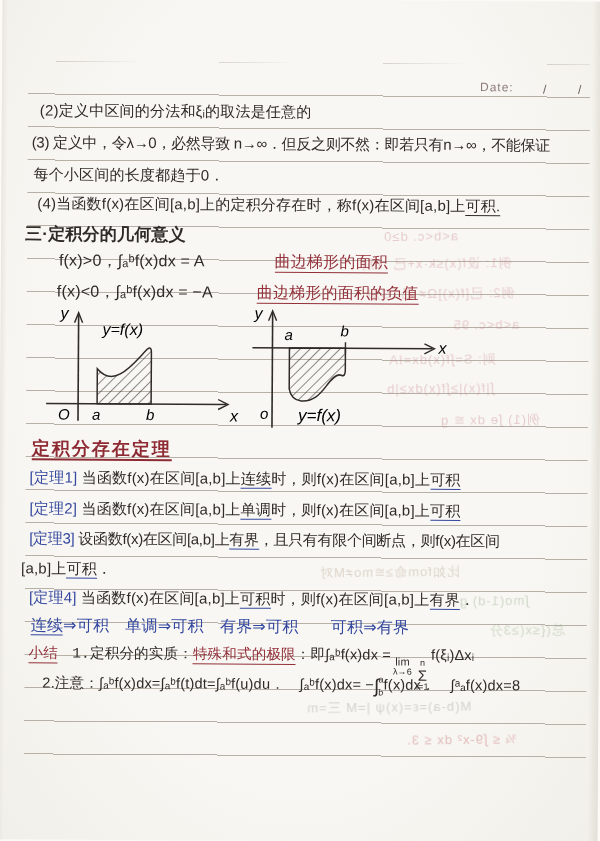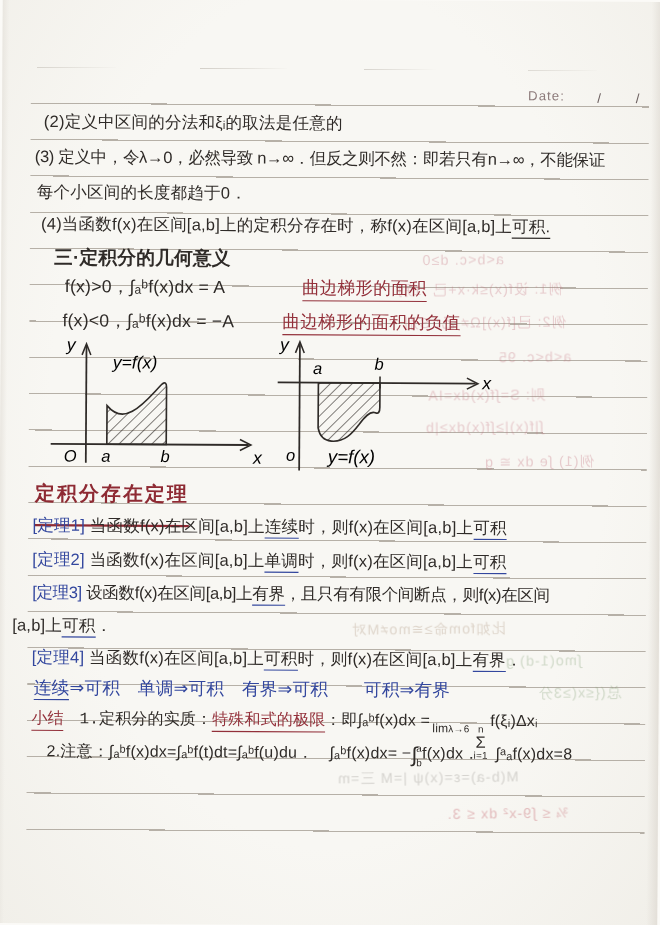--- a/index.html
+++ b/index.html
@@ -25,27 +25,27 @@
   }
   .line{position:absolute;white-space:nowrap;font-size:15px;letter-spacing:.2px;}
   .big{font-size:17px;font-weight:600;}
   .blue{color:#33479e;}
   .red{color:#93303a;}
   .u{border-bottom:1.6px solid #33479e;padding-bottom:1px;}
   .ur{border-bottom:1.6px solid #93303a;padding-bottom:2px;}
   .ub{border-bottom:1.6px solid #2f2b28;padding-bottom:1px;}
   .title-red{
     font-size:18px;font-weight:700;color:#8e2a33;letter-spacing:2px;
-    border-bottom:2px solid #8e2a33;padding-bottom:18px;
+    border-bottom:2px solid #8e2a33;padding-bottom:0;
   }
   .stack{display:inline-flex;flex-direction:column;align-items:center;line-height:1;vertical-align:-6px;margin:0 2px;}
   .stack .t{font-size:9px;}
   .stack .m{font-size:15px;}
   .stack .b{font-size:9px;}
-  .limstk{display:inline-flex;align-items:center;line-height:1;vertical-align:-6px;margin:0 2px;}
+  .limstk{display:inline-flex;flex-direction:column;align-items:center;line-height:1;vertical-align:-6px;margin:0 2px;}
   .limstk .t{font-size:11px;}
   .limstk .b{font-size:9px;}
   .istk{display:inline-flex;align-items:center;vertical-align:-3px;}
   .istk .isign{font-size:19px;line-height:1;}
   .istk .ilims{display:inline-flex;flex-direction:column;line-height:1;margin-left:-1px;}
   .istk .ilims .iu{font-size:9px;transform:translateY(-2px);}
   .istk .ilims .id{font-size:9px;transform:translateY(2px);}
   .date{position:absolute;top:79px;left:478px;font-size:12px;color:#8d7b7b;letter-spacing:1px;text-align:center;}
   .slash{position:absolute;top:81px;font-size:12px;color:#6b5f5f;}
   .bleed{
@@ -83,21 +83,21 @@
   <div class="bleed bgreen" style="left:490px;top:620px;">总({≤x(≥3分</div>
   <div class="bleed bgray" style="left:308px;top:698px;">M(b-a)=ε=(x)ψ |=M 三=m</div>
   <div class="bleed bred" style="left:408px;top:731px;">¾ ≤ ∫9-x² dx ≤ 3.</div>
 
   <div class="line" style="left:38px;top:103px;">(2)定义中区间的分法和ξᵢ的取法是任意的</div>
   <div class="line" style="left:30px;top:135px;letter-spacing:-0.3px;">(3) 定义中，令λ→0，必然导致 n→∞．但反之则不然：即若只有n→∞，不能保证</div>
   <div class="line" style="left:32px;top:167px;">每个小区间的长度都趋于0．</div>
   <div class="line" style="left:36px;top:196px;">
     <span>(4)当函数f(x)在区间[a,b]上的定积分存在时，称f(x)在区间[a,b]上</span><span class="ub">可积.</span>
   </div>
-  <div class="line big" style="left:48px;top:224px;">三·定积分的几何意义</div>
+  <div class="line big" style="left:24px;top:224px;">三·定积分的几何意义</div>
 
   <div class="line" style="left:58px;top:252px;font-size:16px;">
     <span>f(x)&gt;0，∫ₐᵇf(x)dx = A</span>
     <span class="red ur" style="margin-left:66px;">曲边梯形的面积</span>
   </div>
   <div class="line" style="left:56px;top:283px;font-size:16px;">
     <span>f(x)&lt;0，∫ₐᵇf(x)dx = −A</span>
     <span class="red ur" style="margin-left:40px;">曲边梯形的面积的负值</span>
   </div>
 
@@ -149,21 +149,21 @@
     <span>当函数f(x)在区间[a,b]上</span><span class="u">连续</span><span>时，则f(x)在区间[a,b]上</span><span class="u">可积</span>
   </div>
   <div class="line" style="left:30px;top:501px;">
     <span class="blue">[定理2]</span>
     <span>当函数f(x)在区间[a,b]上</span><span class="u">单调</span><span>时，则f(x)在区间[a,b]上</span><span class="u">可积</span>
   </div>
   <div class="line" style="left:30px;top:531px;letter-spacing:-0.3px;">
     <span class="blue">[定理3]</span>
     <span>设函数f(x)在区间[a,b]上</span><span class="u">有界</span><span>，且只有有限个间断点，则f(x)在区间</span>
   </div>
-  <div class="line" style="left:12px;top:561px;text-align:right;">
+  <div class="line" style="left:22px;top:561px;text-align:right;">
     <span>[a,b]上</span><span class="u">可积</span><span>．</span>
   </div>
   <div class="line" style="left:30px;top:590px;">
     <span class="blue">[定理4]</span>
     <span>当函数f(x)在区间[a,b]上</span><span class="u">可积</span><span>时，则f(x)在区间[a,b]上</span><span class="u">有界</span><span>．</span>
   </div>
   <div class="line blue" style="left:32px;top:617px;font-size:16px;">
     <span class="u">连续</span><span>⇒可积　单调⇒可积　有界⇒可积　　可积⇒有界</span>
   </div>
 

